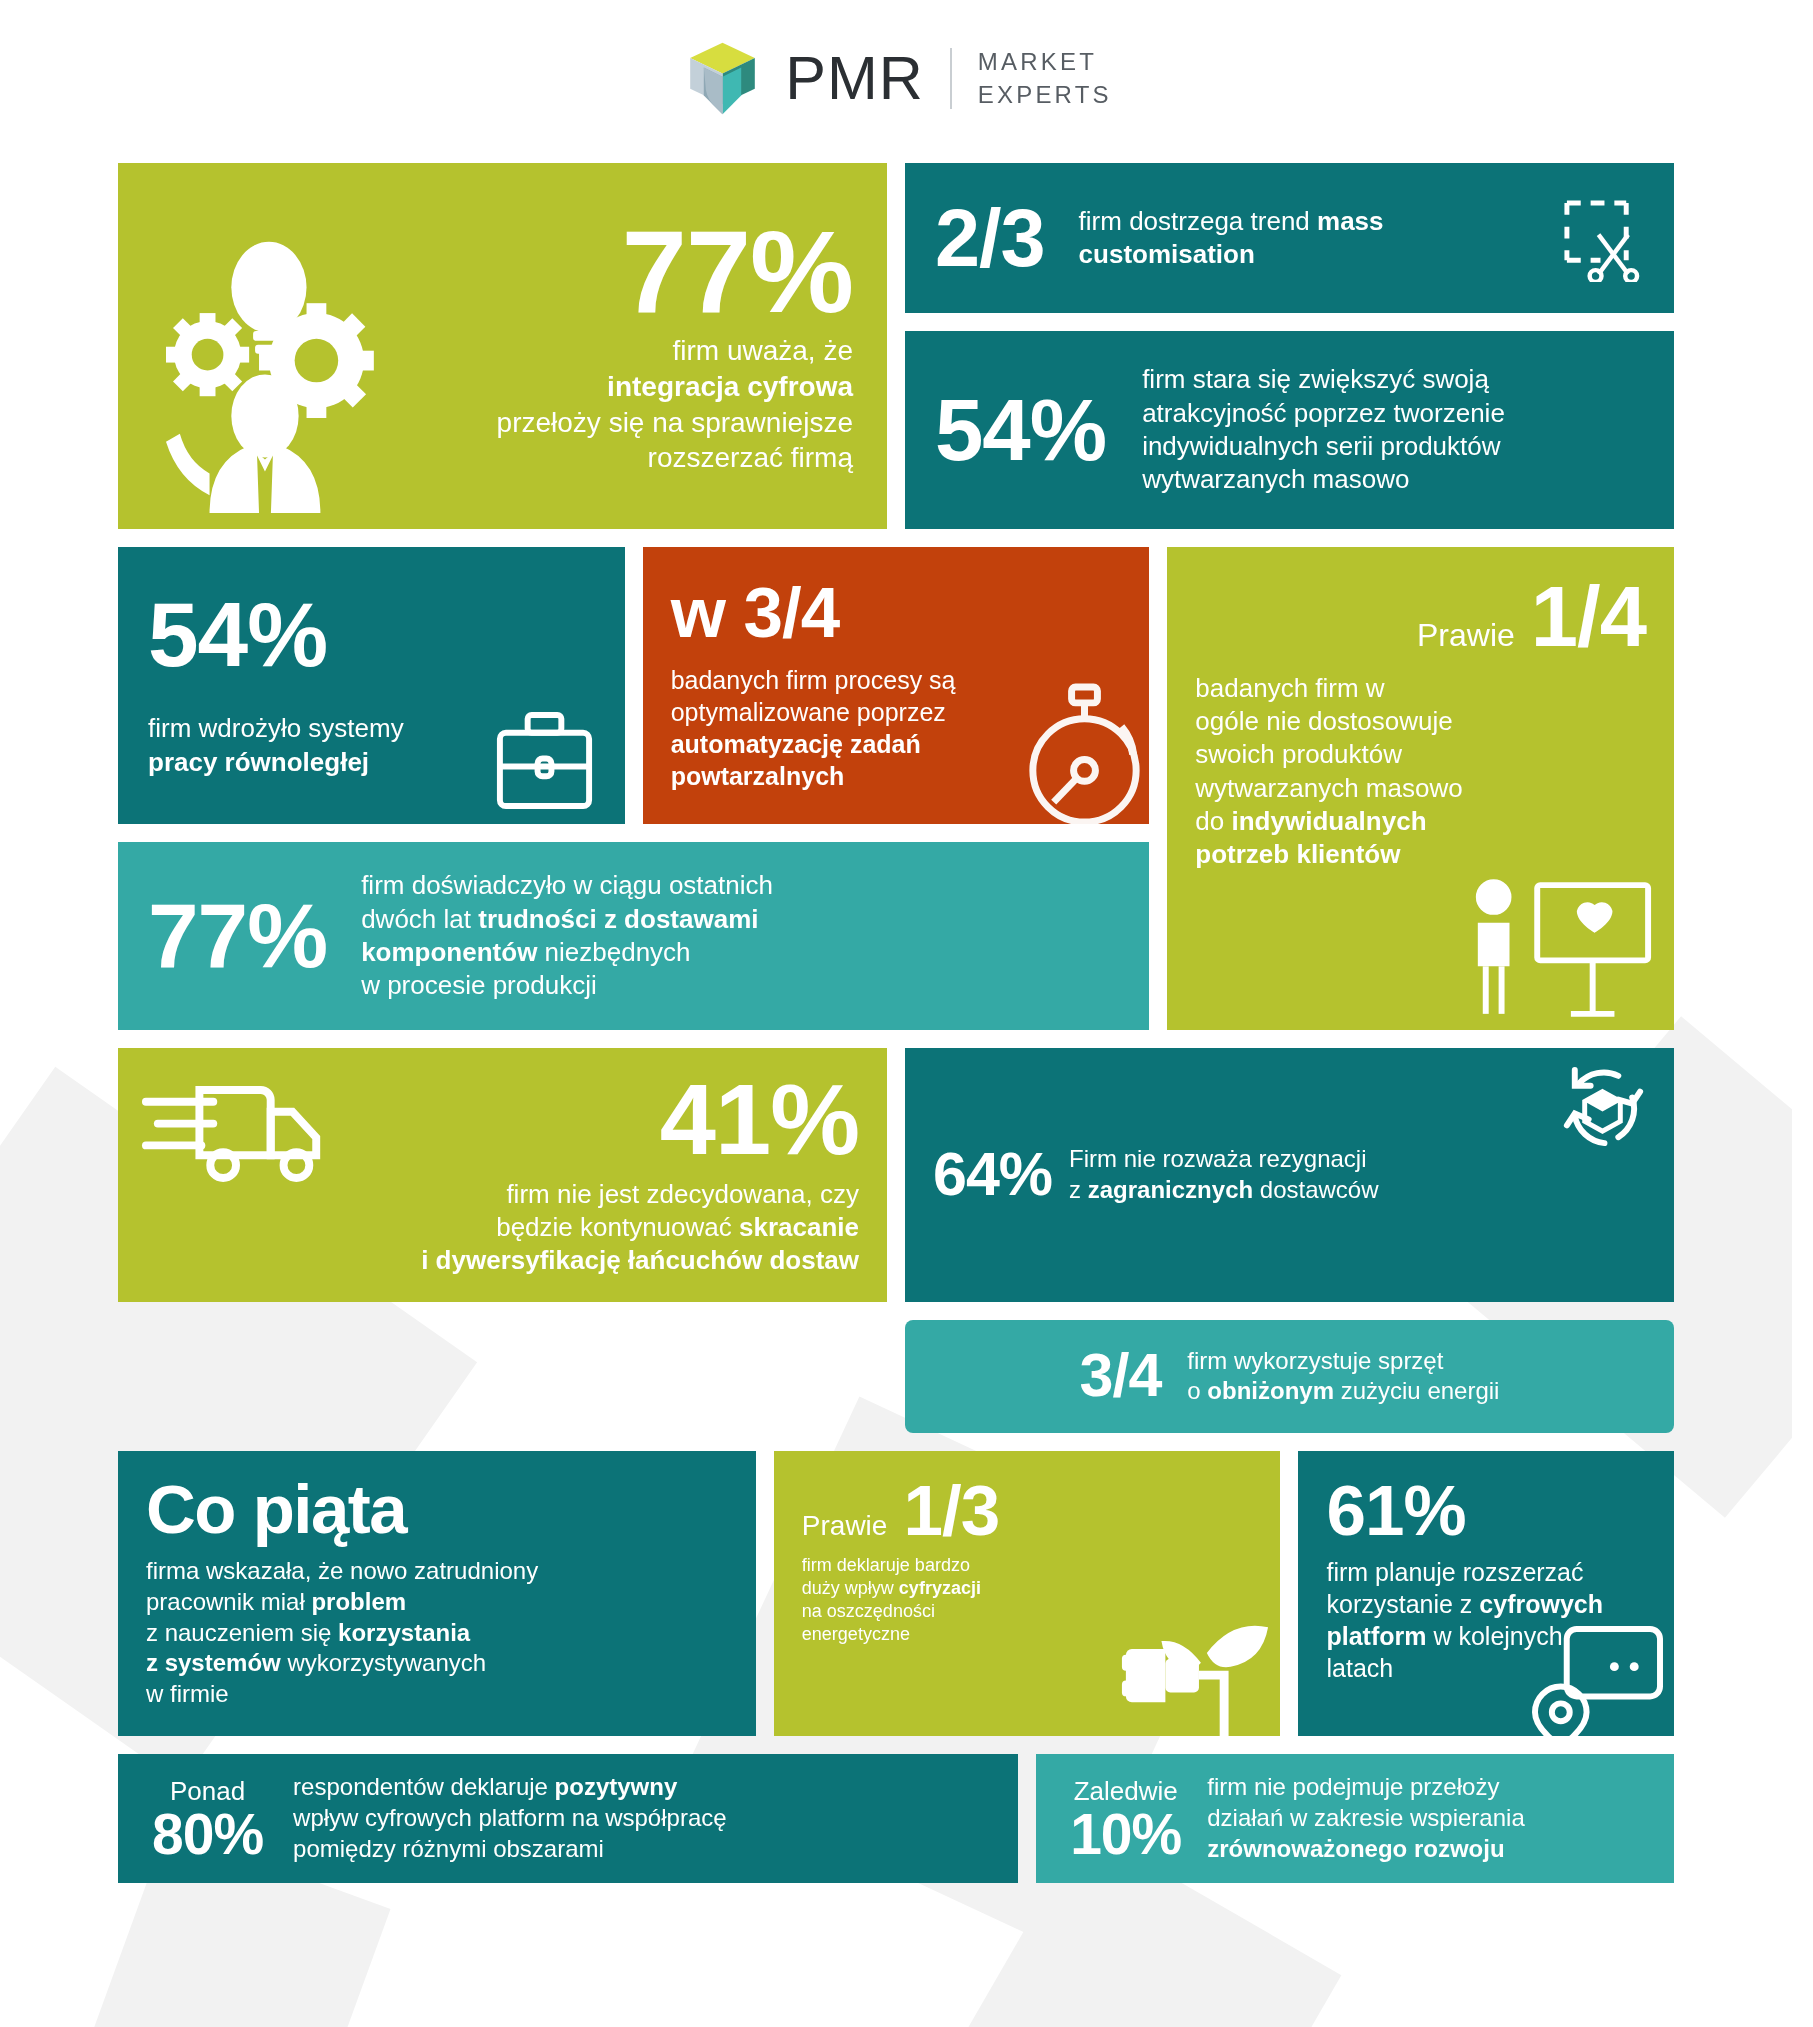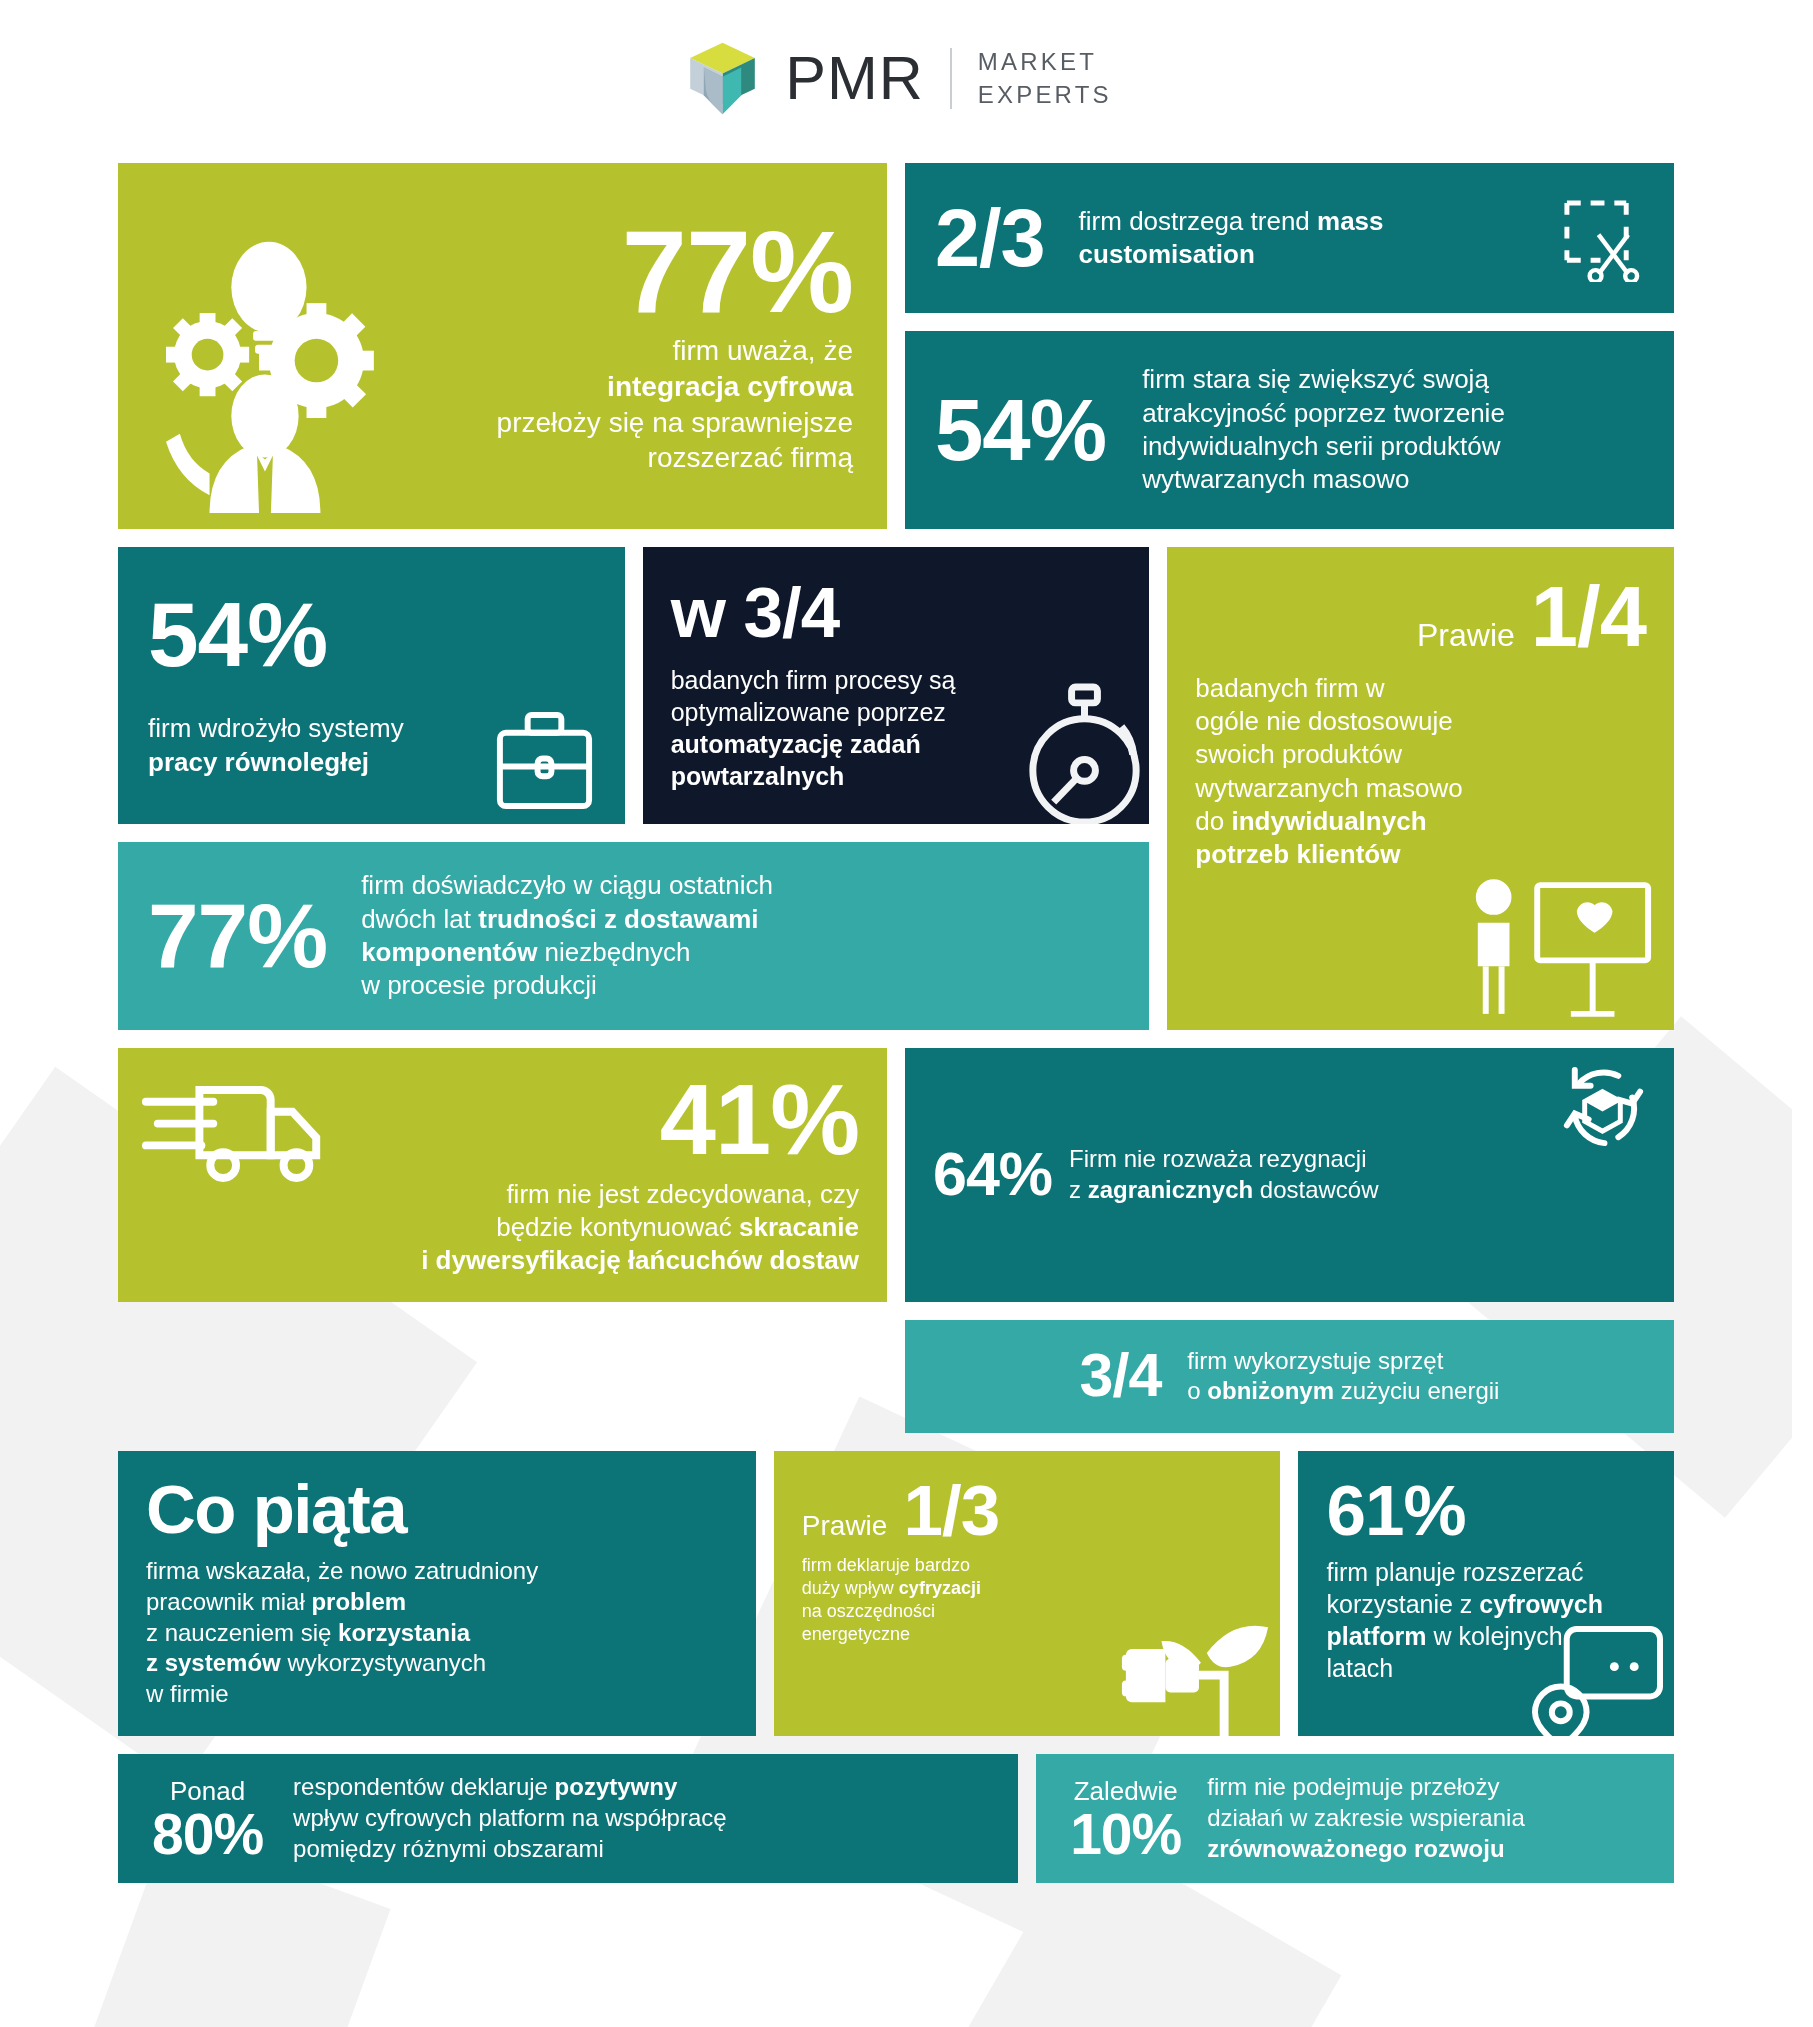--- a/index.html
+++ b/index.html
@@ -60,21 +60,21 @@
   .card {
     position: relative;
     overflow: hidden;
     color: #ffffff;
     padding: 26px 30px;
     display: flex;
   }
   .green      { background: #b5c22e; }
   .teal-dark  { background: #0c7377; }
   .teal-mid   { background: #34a9a5; }
-  .teal-soft  { background: #0f172a; }
+  .teal-soft  { background: #c2410c; }
 
   .big {
     font-weight: 700;
     line-height: 0.95;
     letter-spacing: -1px;
     white-space: nowrap;
   }
   .txt { font-weight: 400; line-height: 1.28; }
   .txt b { font-weight: 700; }
   .small-label { font-weight: 400; }
@@ -142,21 +142,21 @@
 
   
   .c-64 { grid-column: 7 / span 6; min-height: 117px; align-items: center; gap: 17px;
           padding: 18px 28px; }
   .c-64 .big { font-size: 61px; flex: none; }
   .c-64 .txt { font-size: 24px; max-width: 396px; }
   .c-64 .icon { right: 24px; top: 12px; width: 95px; height: 95px; }
 
   
   .c-34b { grid-column: 7 / span 6; min-height: 113px; align-items: center; gap: 26px;
-           padding: 18px 28px; justify-content: center; }
+           padding: 18px 28px; justify-content: center; border-radius: 8px; }
   .c-34b .big { font-size: 61px; flex: none; }
   .c-34b .txt { font-size: 24px; }
 
   
   .c-copiata { grid-column: 1 / span 5; min-height: 277px; flex-direction: column;
                justify-content: center; padding: 26px 28px; }
   .c-copiata .big { font-size: 69px; margin-bottom: 14px; letter-spacing: -1.5px; }
   .c-copiata .txt { font-size: 24px; }
 
   

